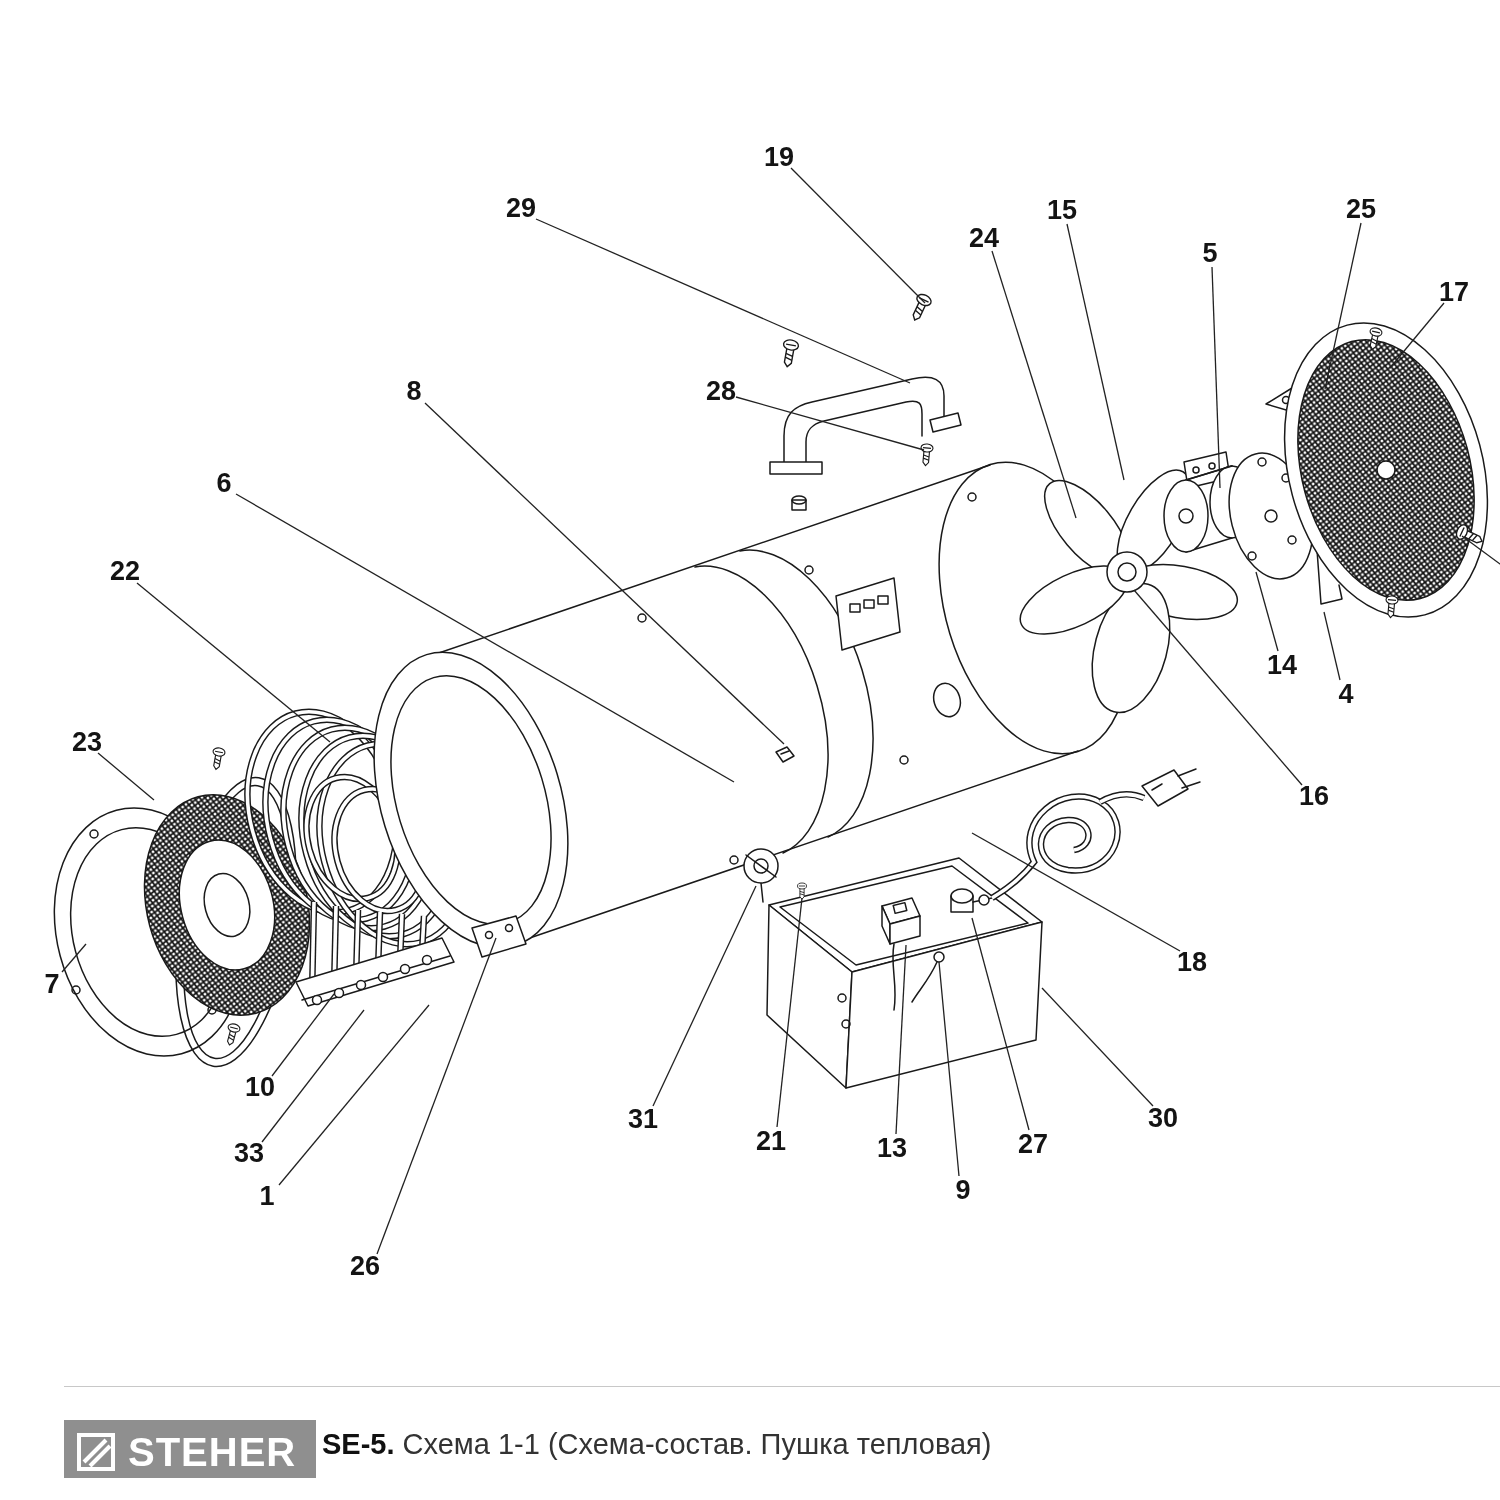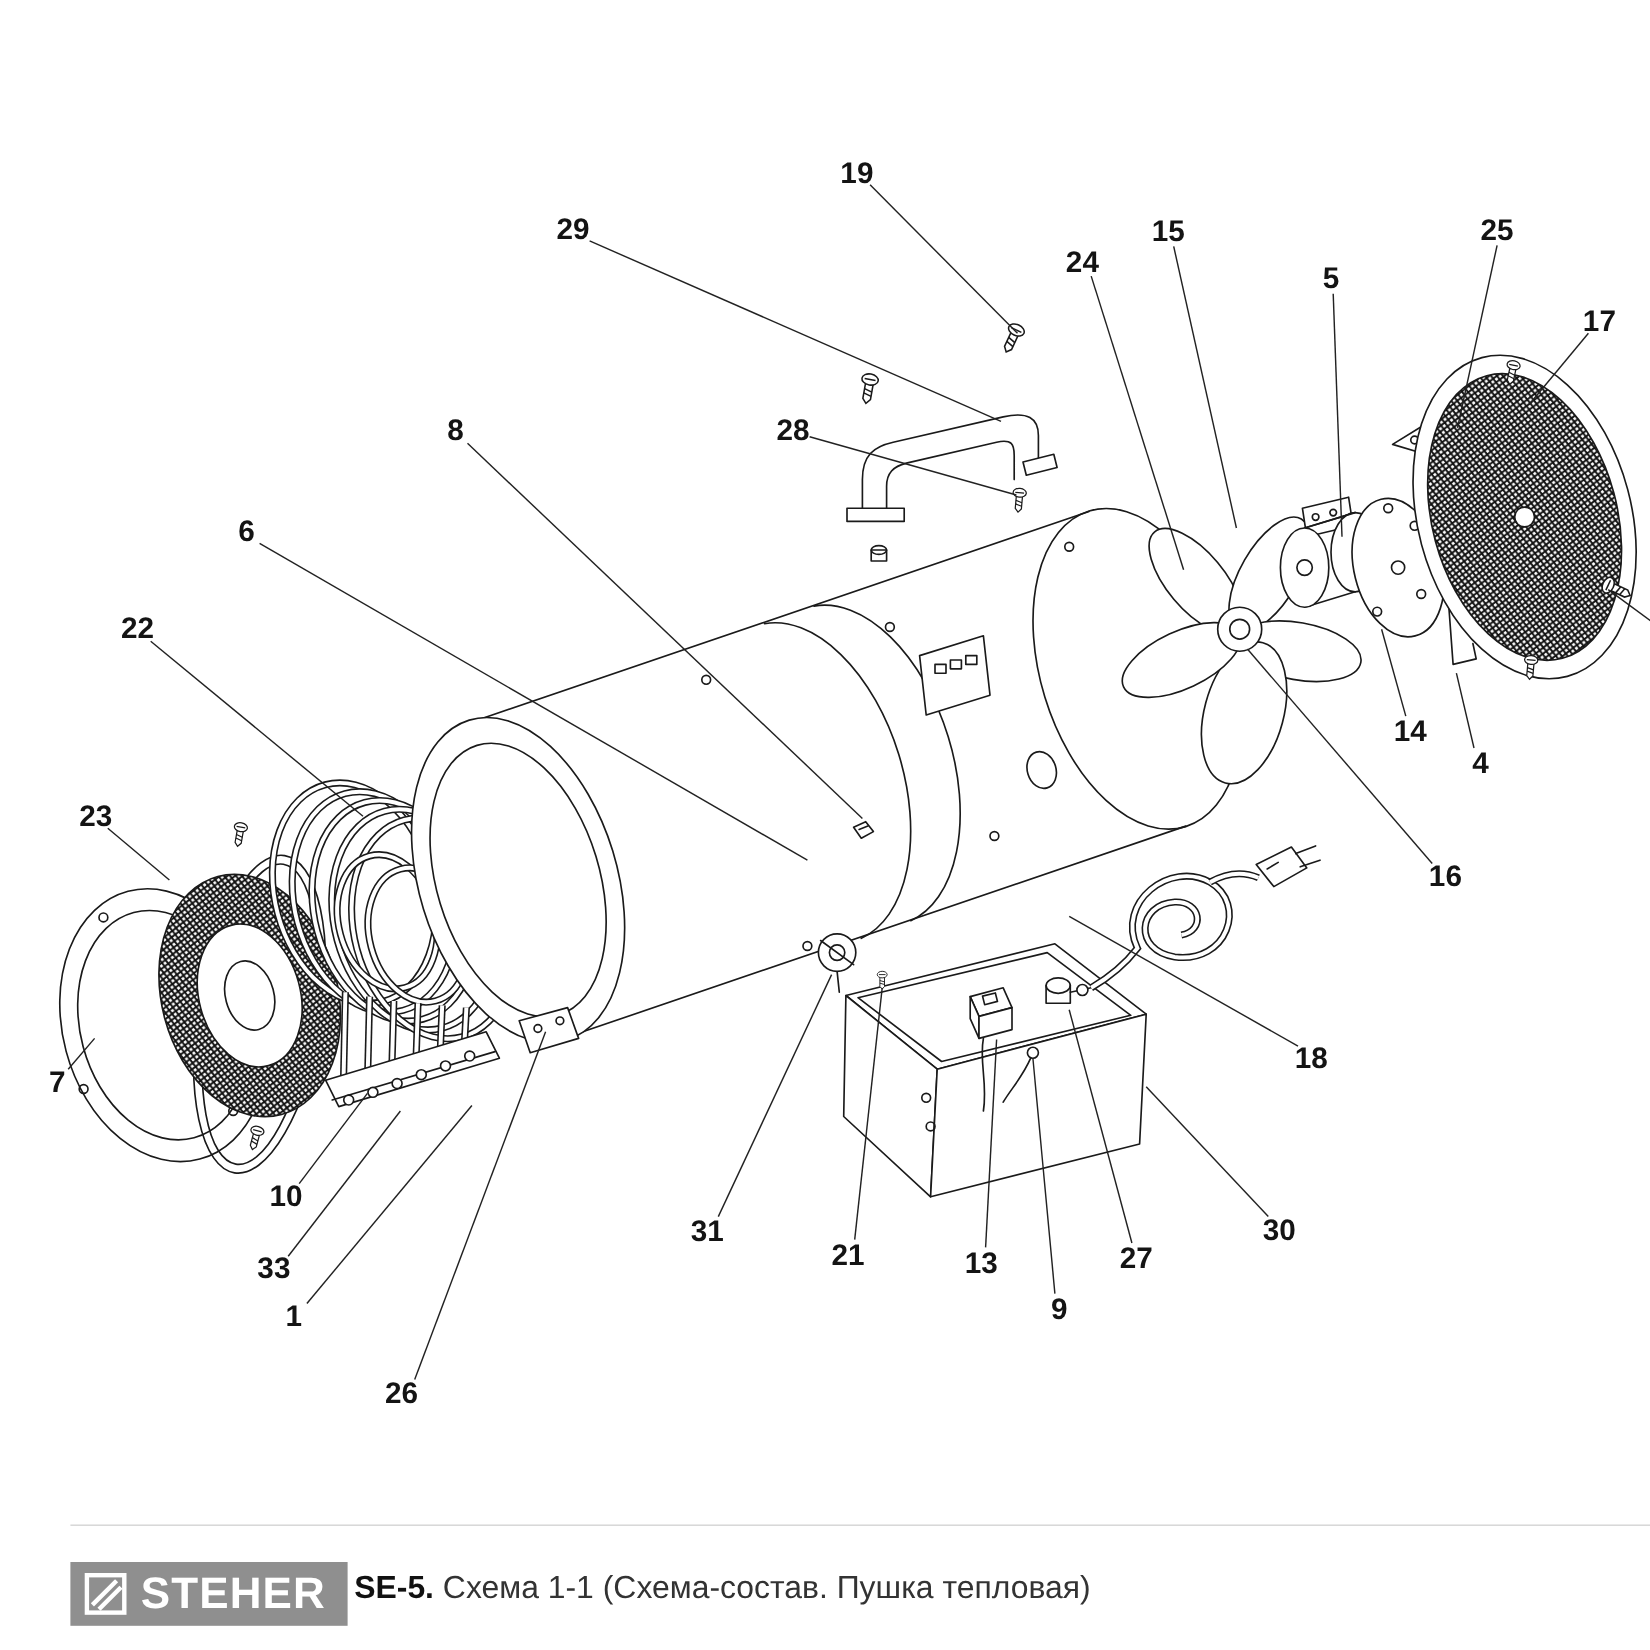--- a/index.html
+++ b/index.html
@@ -8,21 +8,21 @@
   svg.diagram{position:absolute;left:0;top:0;}
   .d{stroke:#1a1a1a;fill:none;stroke-width:1.5;stroke-linejoin:round;stroke-linecap:round;}
   .tube-o{stroke:#1a1a1a;fill:none;stroke-width:6.5;}
   .tube-i{stroke:#fff;fill:none;stroke-width:3.6;}
   #callouts text{font-family:"Liberation Sans",sans-serif;font-weight:bold;font-size:27px;
                  fill:#141414;text-anchor:middle;dominant-baseline:central;}
   #callouts polyline{fill:none;stroke:#222;stroke-width:1.3;}
   .footer{position:absolute;left:0;top:1386px;width:1500px;height:114px;background:#fff;}
   .footer .rule{position:absolute;left:30px;right:30px;top:0;height:1px;background:#c8c8c8;}
   .brandbox{position:absolute;left:30px;top:34px;height:58px;background:#8f8f8f;
-            display:flex;align-items:center;padding:0 20px 0 12px;gap:12px;box-sizing:border-box;}
+            display:flex;align-items:flex-start;padding:12px 20px 0 12px;gap:12px;box-sizing:border-box;}
   .brandname{color:#ffffff;font-weight:bold;font-size:40px;letter-spacing:1px;line-height:1;}
   .title{position:absolute;left:288px;top:42px;font-size:29px;color:#333;white-space:nowrap;}
   .title .model{color:#111;font-weight:bold;}
 </style>
 </head>
 <body>
 
 <div id="stage">
 
 <svg class="diagram" width="1500" height="1386" viewBox="0 0 1500 1386" xmlns="http://www.w3.org/2000/svg">

